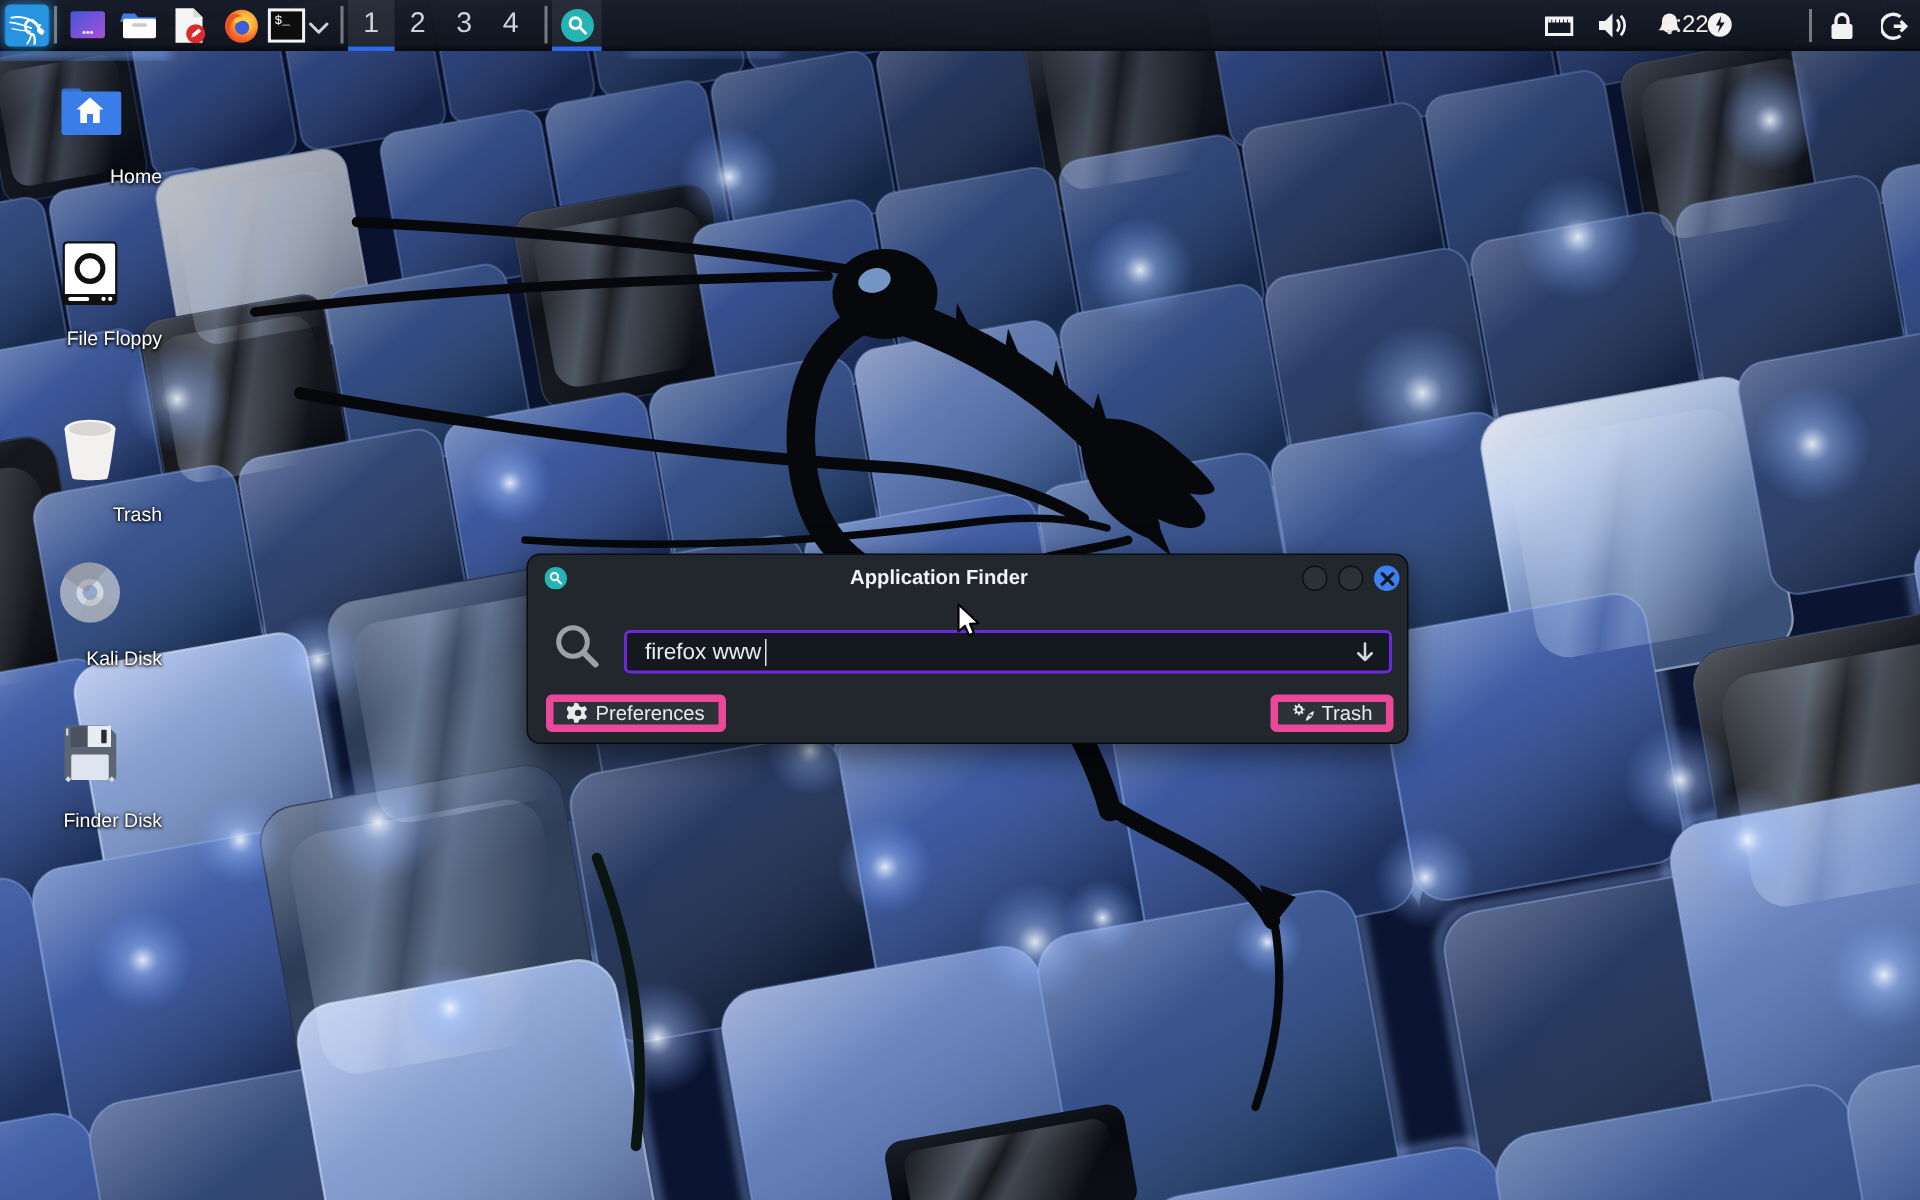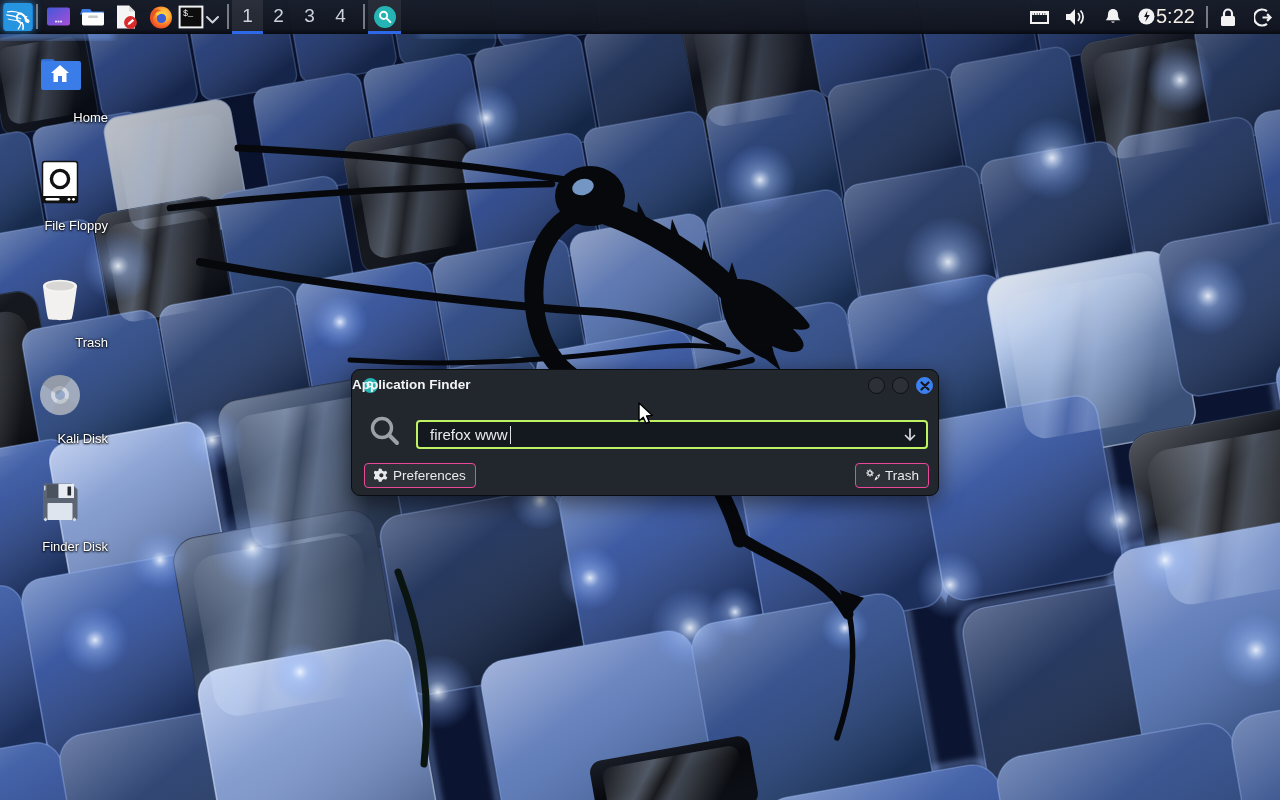--- a/index.html
+++ b/index.html
@@ -6,40 +6,40 @@
 #wall{position:absolute;left:0;top:0}
 #panel{position:absolute;left:0;top:0;width:1280px;height:34px;background:linear-gradient(180deg,rgba(24,29,41,0.97),rgba(16,20,30,0.97) 86%,rgba(7,9,14,0.98));z-index:30}
 #panel .pbtn.kali{position:absolute;left:3px;top:3px;width:30px;height:28px;border-radius:4px;background:#1e7fd0;box-shadow:0 0 9px 1px rgba(48,150,230,0.7);display:flex;align-items:center;justify-content:center}
 .psep{position:absolute;top:4px;width:2px;height:25px;background:#888d94;opacity:0.85}
 .picon{position:absolute;top:4px}
 .ws{position:absolute;top:0;height:34px;color:#ccd2da;font-size:19px;text-align:center;line-height:31px}
 .ws.active{background:rgba(255,255,255,0.08)}
 .ws .u,.finder .u{position:absolute;left:0;bottom:0;width:100%;height:3px;background:#2c68e8}
 .pbtn.finder{position:absolute;top:0;height:34px;background:rgba(255,255,255,0.07);display:flex;align-items:center;justify-content:center}
 .tray{position:absolute;top:8px}
-.clock{position:absolute;left:1156px;top:0;height:22px;line-height:33px;font-size:20px;color:#f4eee4}
+.clock{position:absolute;left:1108px;top:0;height:22px;line-height:33px;font-size:16px;color:#f4eee4}
 #dicons{position:absolute;left:0;top:0;z-index:10}
 .dico{position:absolute;left:12px;width:96px}
 .dimg{display:flex;justify-content:center}
 .dlabel{position:absolute;left:0;width:96px;text-align:right;color:#fff;font-size:13px;text-shadow:0 1px 2px #000,0 0 3px #000;white-space:nowrap}
 #dlg{position:absolute;left:351px;top:369px;width:588px;height:127px;background:#22262d;border:1px solid #0b0c0f;border-radius:9px;box-shadow:0 8px 22px rgba(0,0,0,0.55);z-index:40}
 .titlebar{position:relative;height:31px}
 .ticn{position:absolute;left:11px;top:8px}
-.ttext{position:absolute;left:0;width:548px;text-align:left;top:7px;color:#f2f3f5;font-size:13.5px;font-weight:bold}
+.ttext{position:absolute;left:0;width:548px;text-align:center;top:7px;color:#f2f3f5;font-size:13.5px;font-weight:bold}
 .wbtn{position:absolute;top:7px;width:17px;height:17px;border-radius:50%;background:#2c3037;border:1px solid #0e1013}
 .wbtn.b1{left:516px}.wbtn.b2{left:540px}
 .wbtn.close{left:564px;background:#3d80f0;border-color:#3d80f0;display:flex;align-items:center;justify-content:center}
 .srow{position:relative;height:62px}
 .bigmag{position:absolute;left:16px;top:13px}
-.entry{position:absolute;left:64px;top:19px;width:512px;height:29px;background:#14181f;border:2px solid #bef264;border-radius:4px}
+.entry{position:absolute;left:64px;top:19px;width:512px;height:29px;background:#14181f;border:2px solid #6d28d9;border-radius:4px}
 .etext{position:absolute;left:12px;top:4px;font-size:15px;color:#e9eaec}
 .caret{position:absolute;left:92px;top:4px;width:1.4px;height:18px;background:#e0e2e5}
 .darr{position:absolute;right:8px;top:5px}
 .brow{position:relative}
-.btn{position:absolute;top:0;height:25px;background:#2d3138;border:1px solid #ec4899;border-radius:4px;color:#e8eaec;font-size:13.5px;display:flex;align-items:center;gap:4px;padding:0 9px}
+.btn{position:absolute;top:0;height:25px;background:#2d3138;border:5px solid #ec4899;border-radius:4px;color:#e8eaec;font-size:13.5px;display:flex;align-items:center;gap:4px;padding:0 9px}
 .btn svg{flex:0 0 auto}
 .btn:first-child{left:12px}
 .btn.launch{right:9px}
 #cursor{position:absolute;left:637px;top:402px;z-index:60}
 </style></head>
 <body>
 <div id="stage">
 <svg id="wall" width="1280" height="800" viewBox="0 0 1280 800">
 <defs>
 <linearGradient id="gm" x1="0" y1="0" x2="0.35" y2="1">

